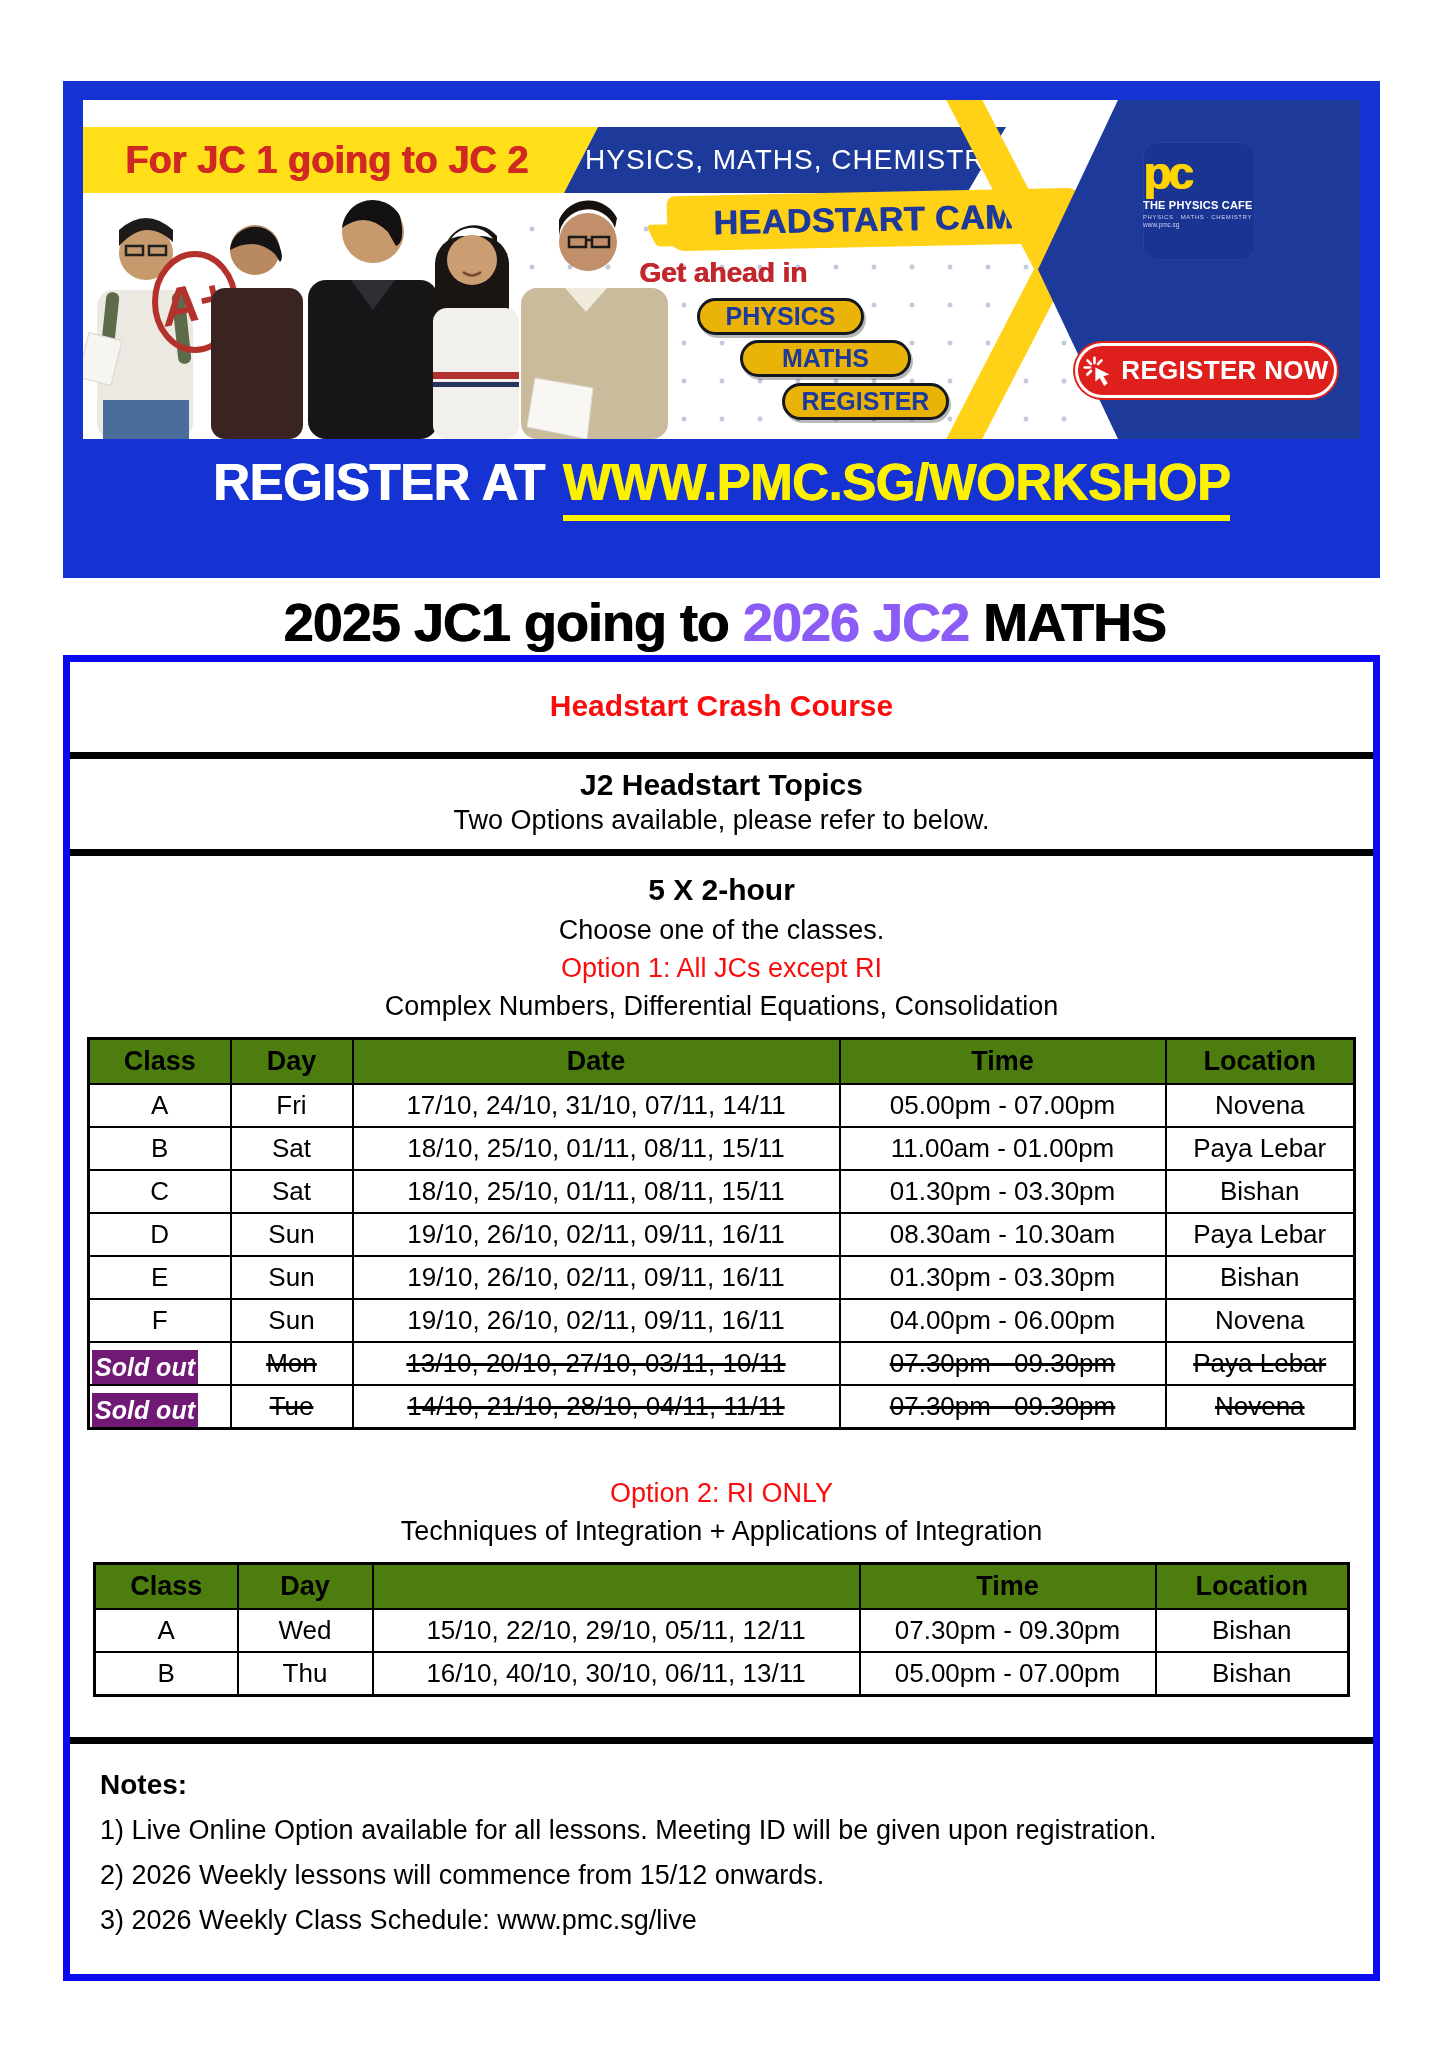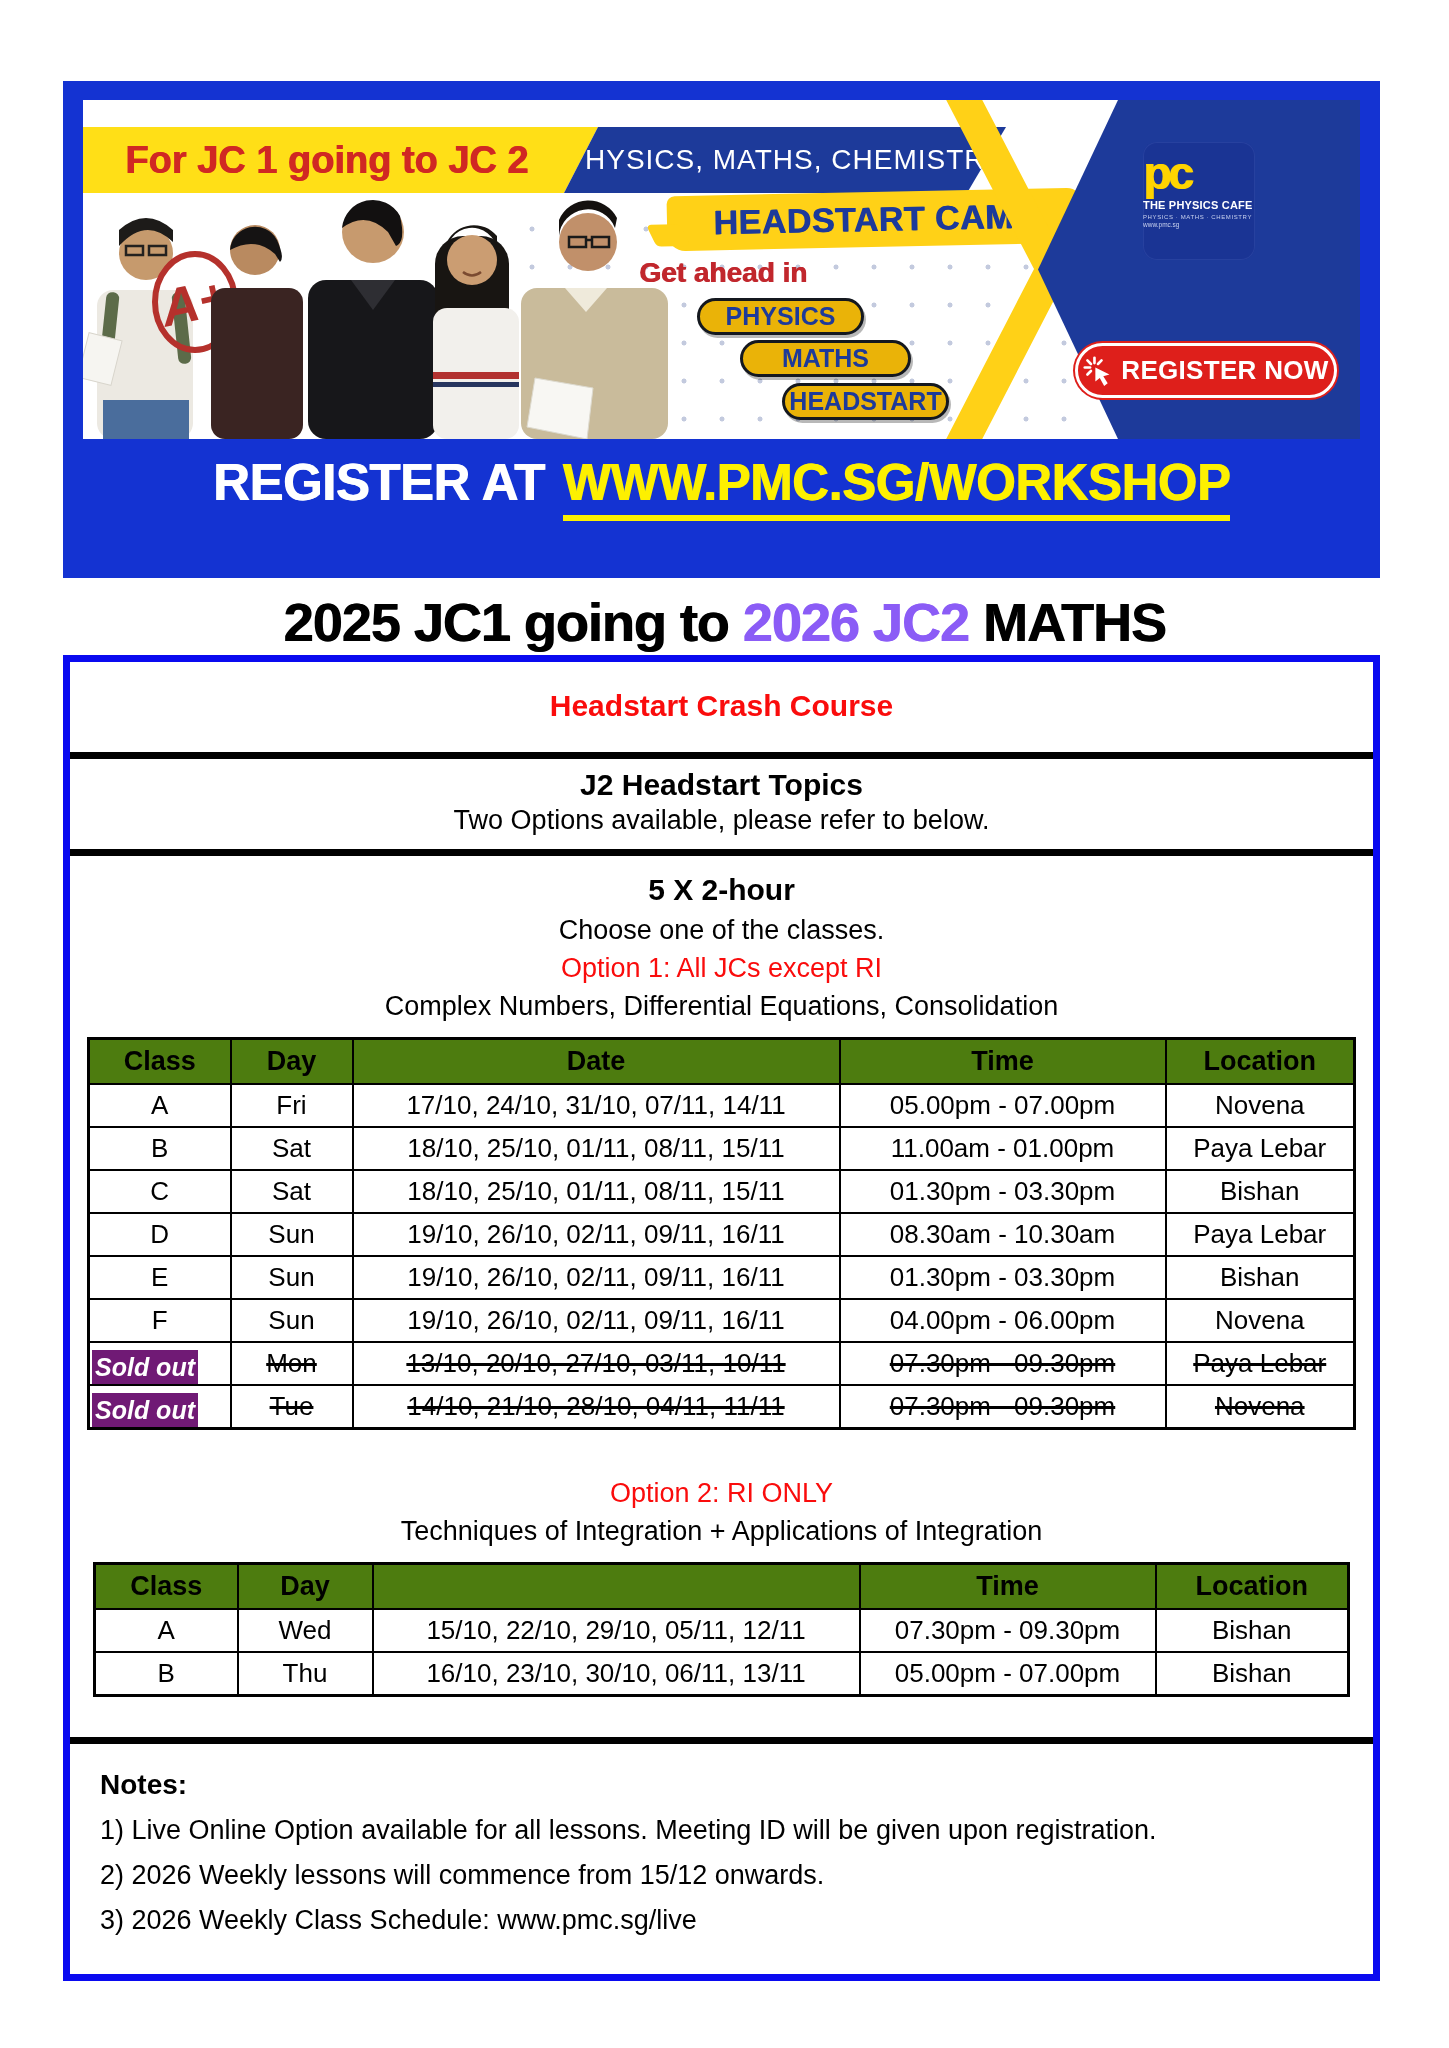--- a/index.html
+++ b/index.html
@@ -170,21 +170,21 @@
 
       <div class="get-ahead heavy">Get ahead in</div>
 
       <div class="pill pill-physics">
         <span>PHYSICS</span>
       </div>
       <div class="pill pill-maths">
         <span>MATHS</span>
       </div>
       <div class="pill pill-chemistry">
-        <span>HEADSTART</span>
+        <span>REGISTER</span>
       </div>
 
       <svg class="chevron-svg" viewBox="0 0 160 339" preserveAspectRatio="none">
         <polyline points="30,-12 124,169 30,351" fill="none" stroke="#ffd117" stroke-width="32"></polyline>
       </svg>
 
       <div class="panel">
         <div class="logo-card">
           <div class="logo-monogram">pc</div>
           <div class="logo-name">THE PHYSICS CAFE</div>
@@ -336,21 +336,21 @@
         <tr>
           <td>A</td>
           <td>Wed</td>
           <td>15/10, 22/10, 29/10, 05/11, 12/11</td>
           <td>07.30pm - 09.30pm</td>
           <td>Bishan</td>
         </tr>
         <tr>
           <td>B</td>
           <td>Thu</td>
-          <td>16/10, 23/10, 30/10, 06/11, 13/11</td>
+          <td>16/10, 40/10, 30/10, 06/11, 13/11</td>
           <td>05.00pm - 07.00pm</td>
           <td>Bishan</td>
         </tr>
       </tbody>
         </table>
     </div>
 
     <div class="sec sec-notes">
       <div class="notes-title">Notes:</div>
       <div class="note">1) Live Online Option available for all lessons. Meeting ID will be given upon registration.</div>

